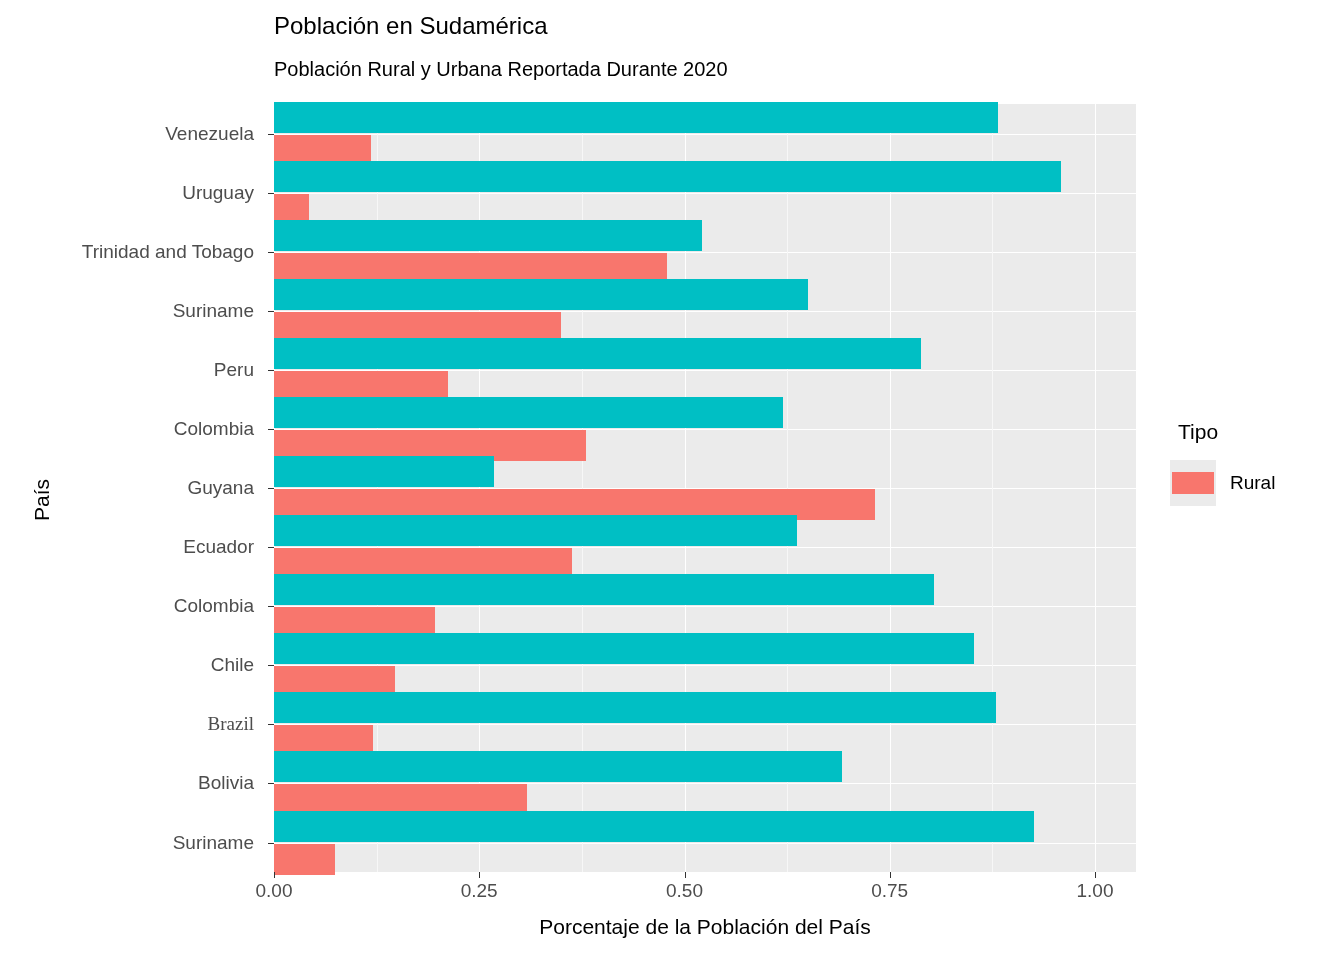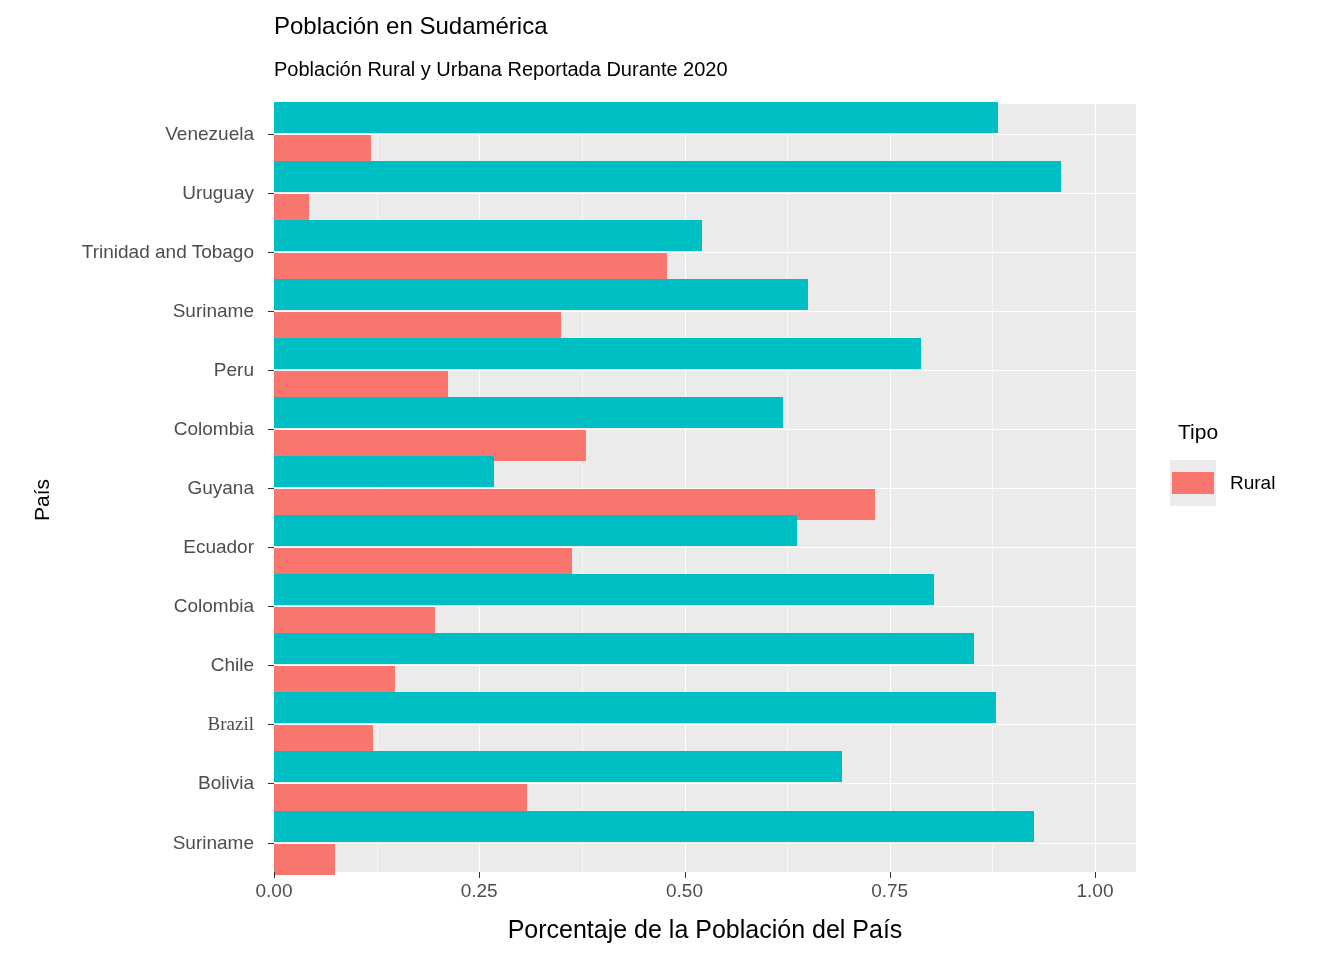--- a/index.html
+++ b/index.html
@@ -128,21 +128,21 @@
     color: #4d4d4d;
     transform: translateX(-50%);
     white-space: nowrap;
   }
   .axis-title-x {
     position: absolute;
     left: 274px;
     top: 915px;
     width: 862px;
     text-align: center;
-    font-size: 25px;
+    font-size: 21px;
     color: #000;
   }
   .axis-title-y {
     position: absolute;
     left: -18px;
     top: 488px;
     width: 120px;
     text-align: center;
     font-size: 21px;
     color: #000;

